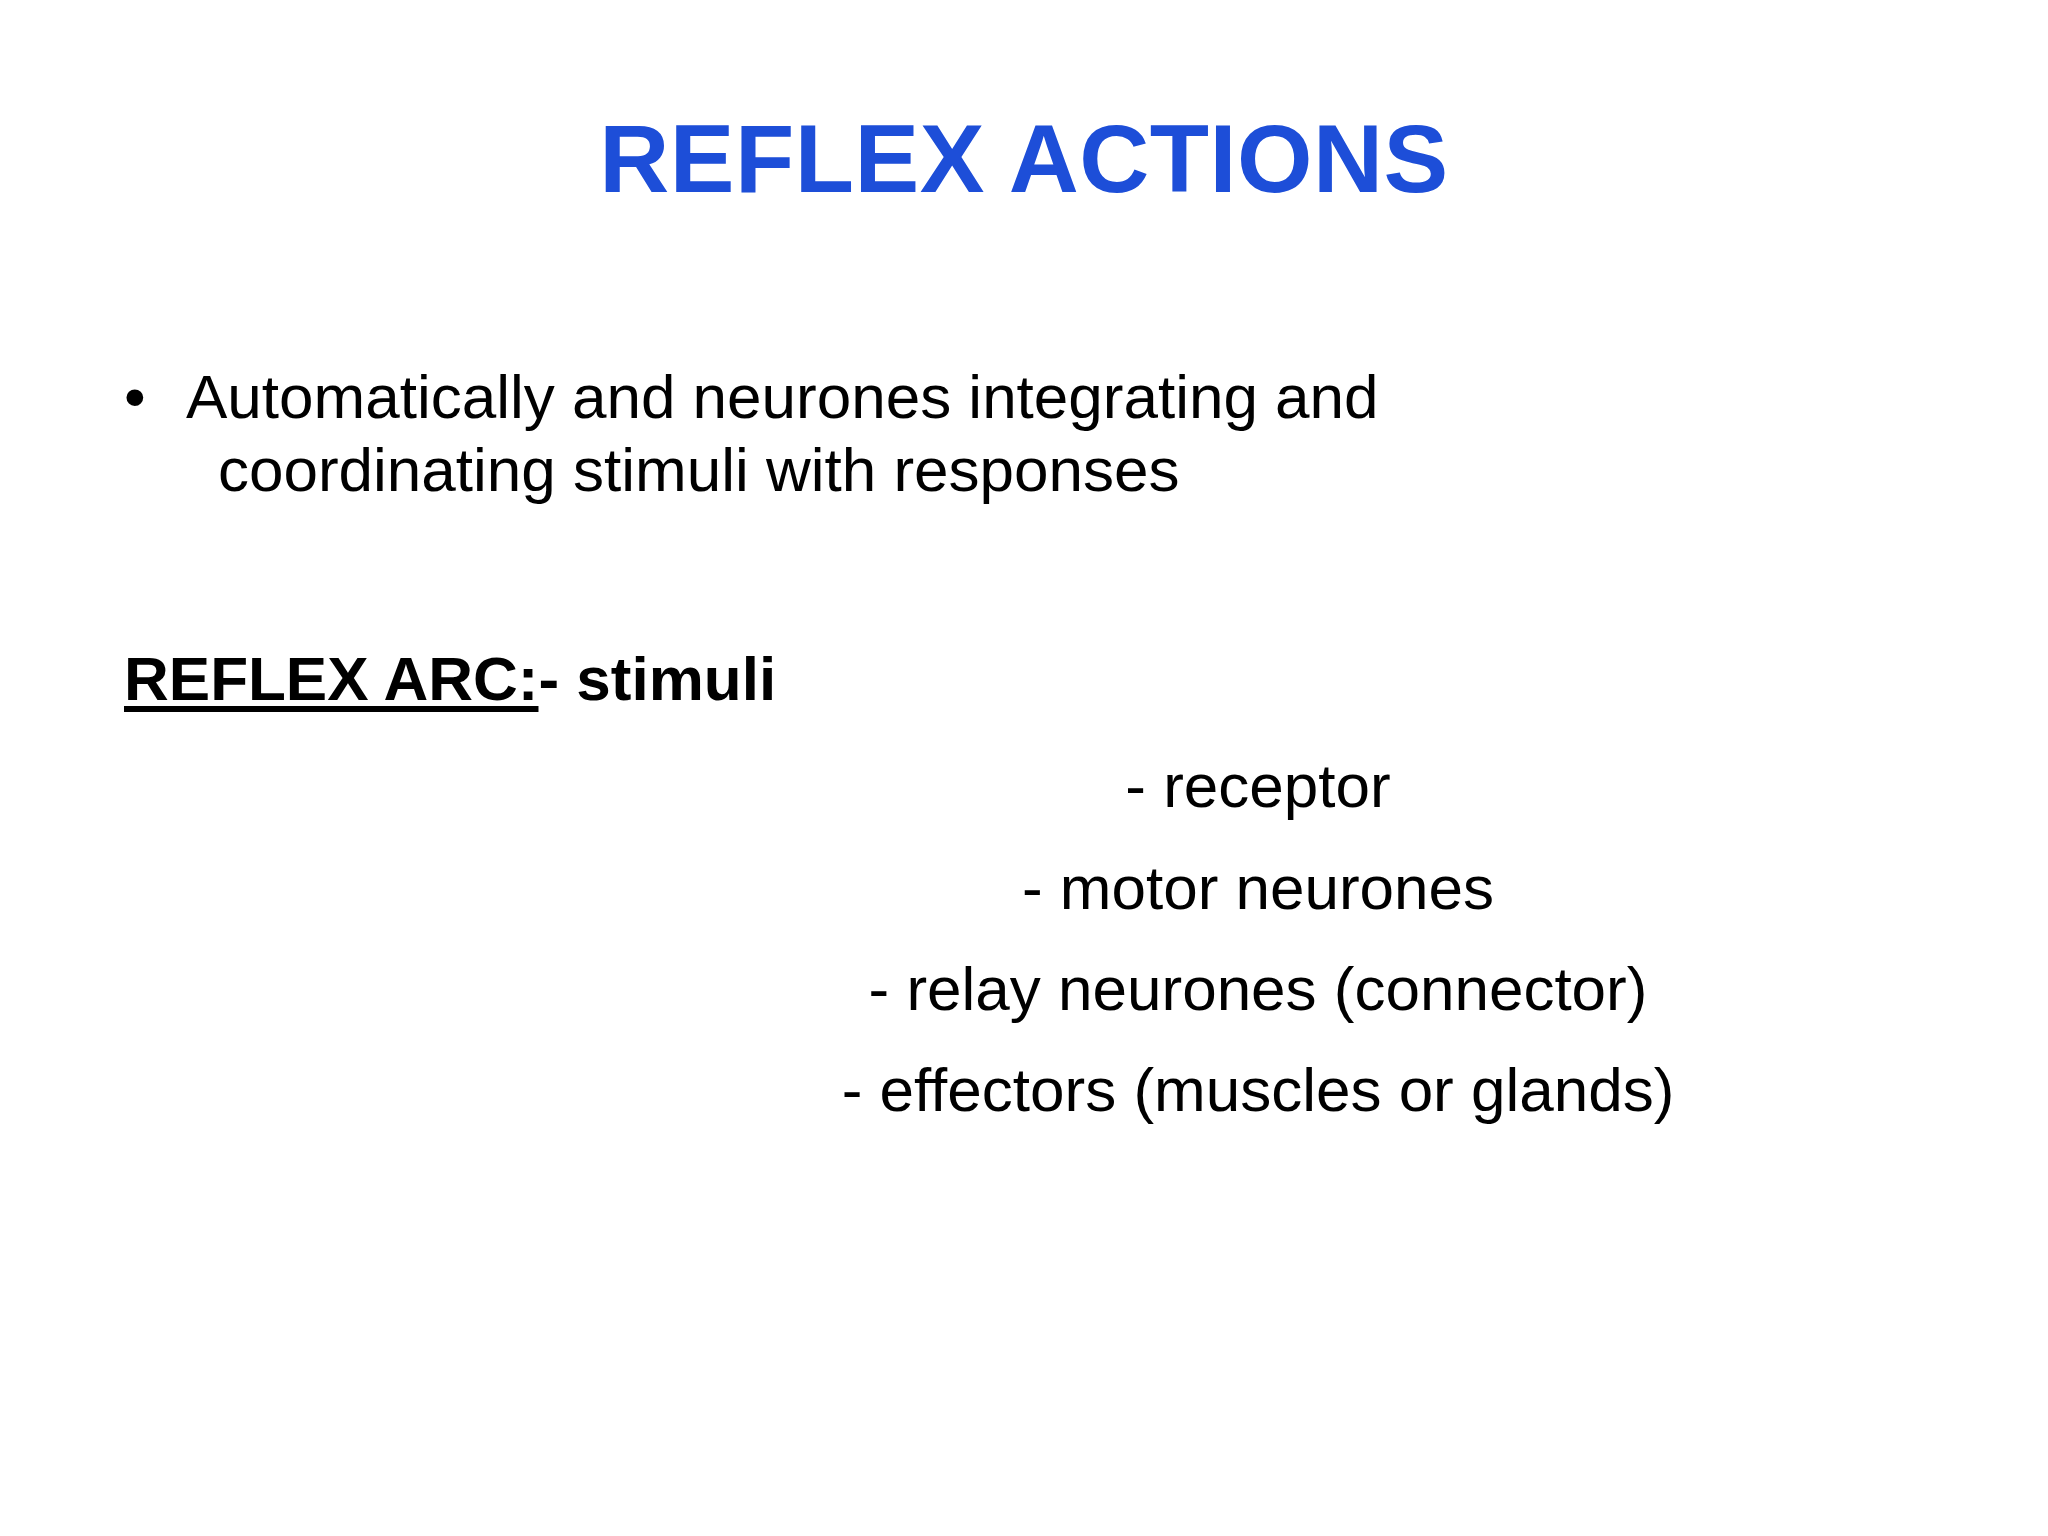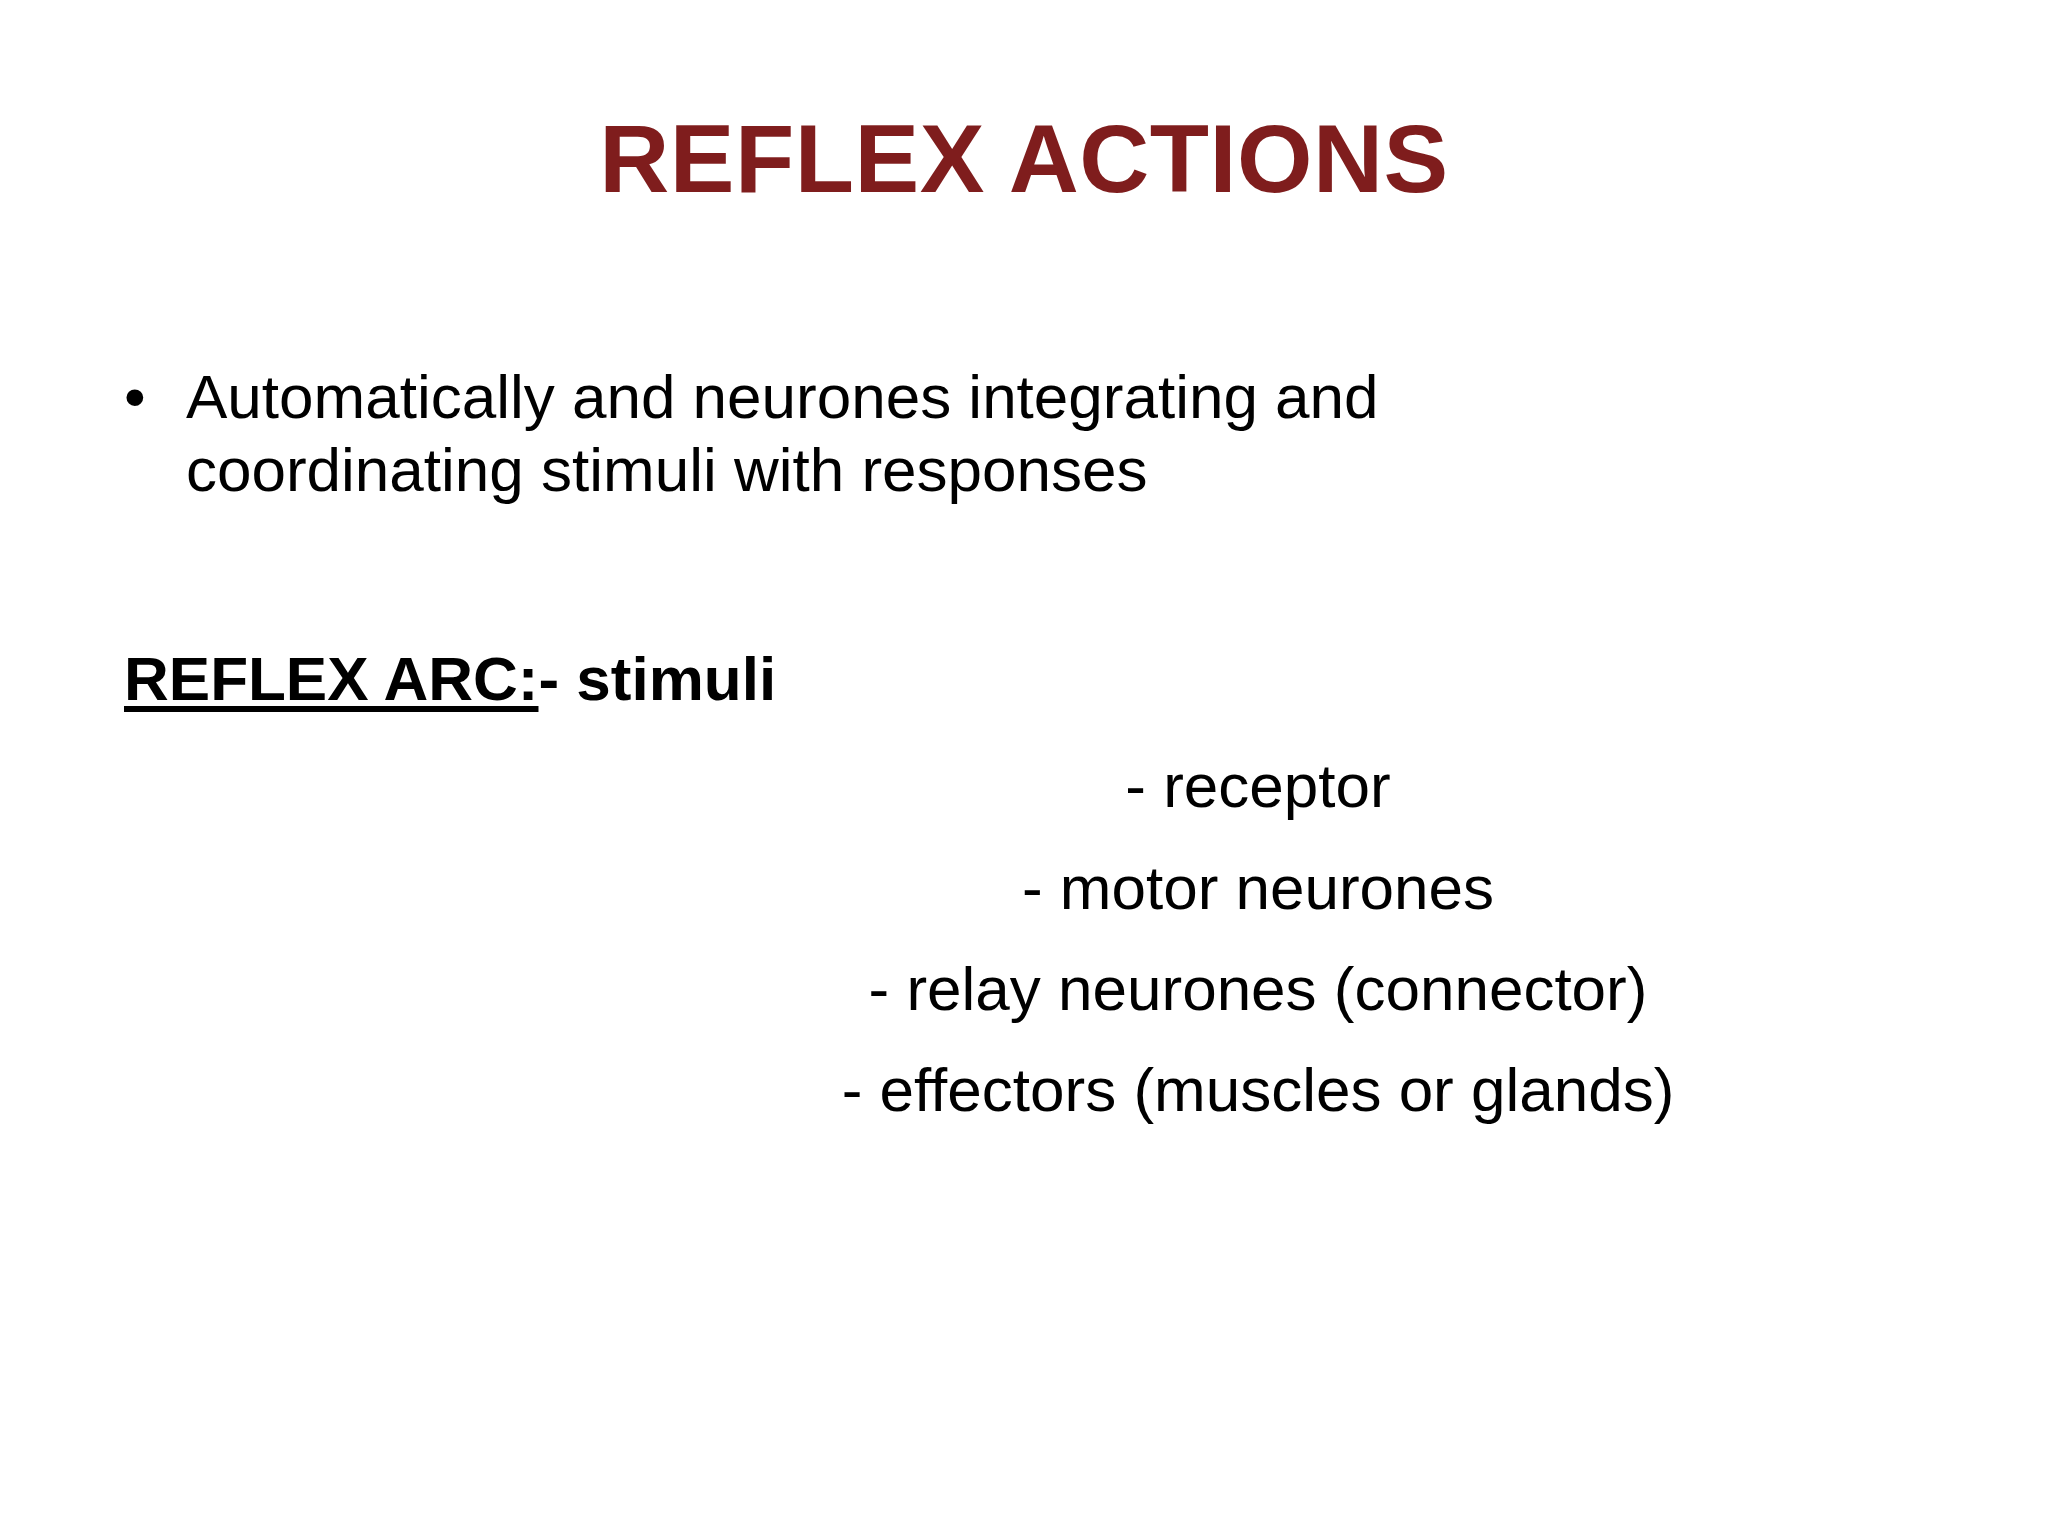--- a/index.html
+++ b/index.html
@@ -24,21 +24,21 @@
   .slide-title {
     position: absolute;
     left: 0;
     top: 108px;
     width: 2048px;
     text-align: center;
     font-size: 97px;
     font-weight: bold;
     line-height: 1.05;
     letter-spacing: 0.5px;
-    color: #7f1d1d;
+    color: #1d4ed8;
   }
   .body-area {
     position: absolute;
     left: 110px;
     top: 360px;
     width: 1830px;
   }
   .bullet-row {
     display: flex;
     align-items: flex-start;
@@ -100,21 +100,21 @@
 <div class="slide">
 
   <div class="slide-title">REFLEX ACTIONS</div>
 
   <div class="body-area">
 
     <div class="bullet-row">
       <span class="bullet-marker">•</span>
       <span class="bullet-text">
         <span style="display: block;">Automatically and neurones integrating and</span>
-        <span style="display: block;">coordinating stimuli with responses</span>
+        <span style="display: block; margin-left: 32px;">coordinating stimuli with responses</span>
       </span>
     </div>
 
     <div class="spacer-line"></div>
 
     <div class="arc-row">
       <span class="arc-label">REFLEX ARC:</span><span class="arc-rest">- stimuli</span>
     </div>
 
     <ul class="sub-list">

